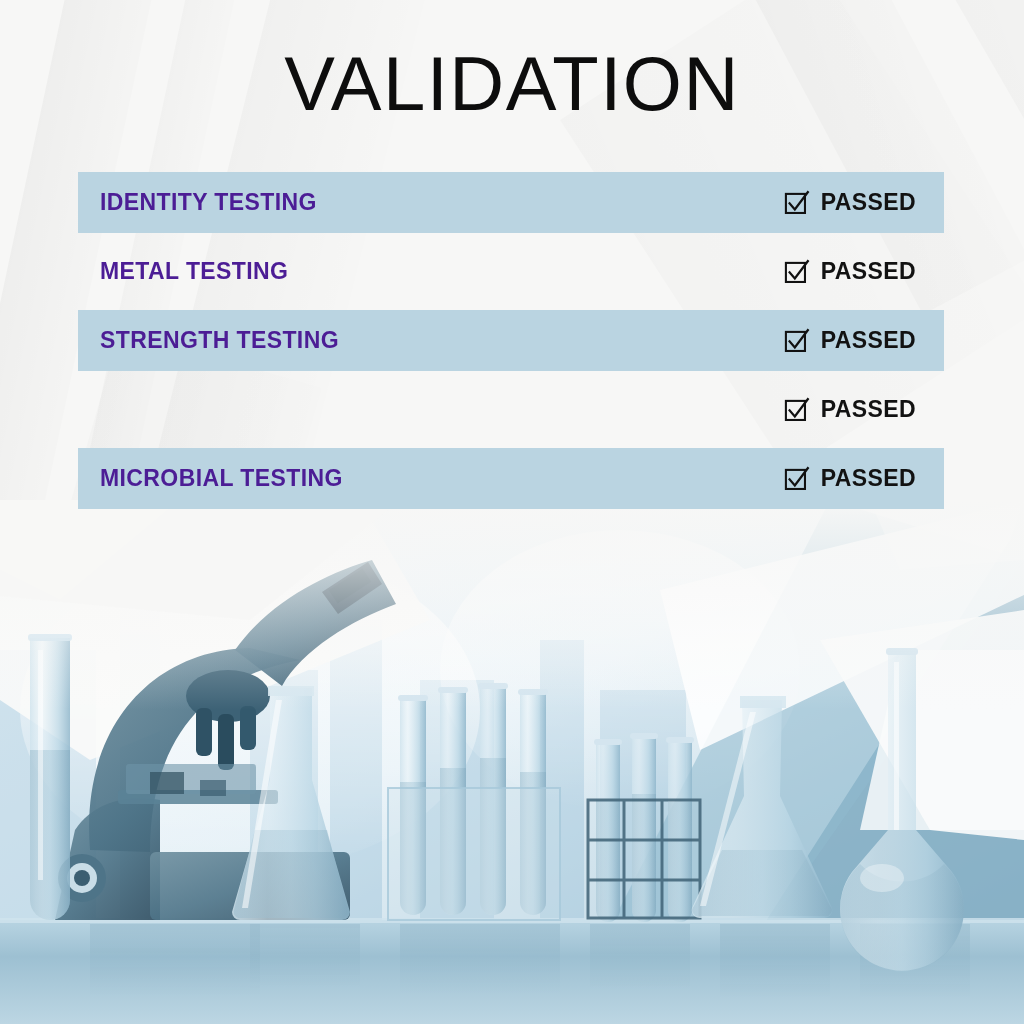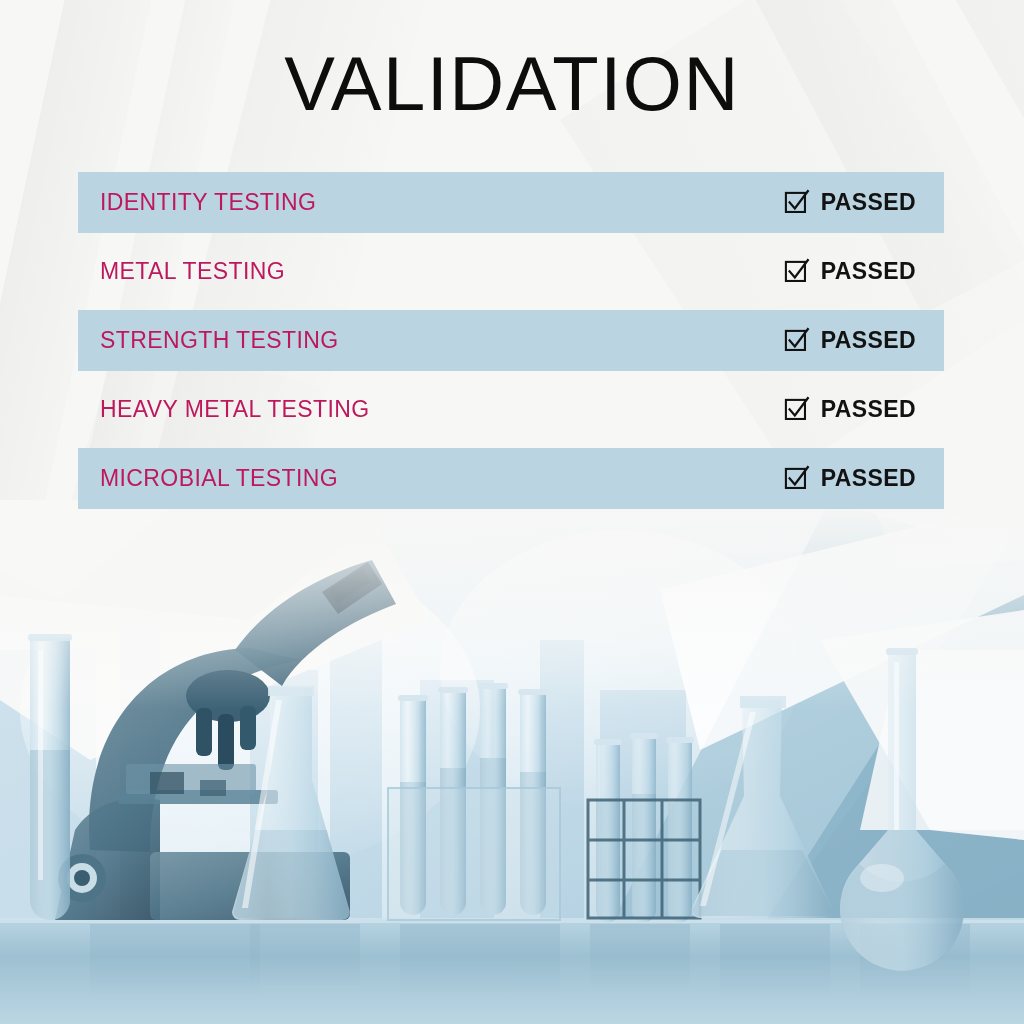--- a/index.html
+++ b/index.html
@@ -67,33 +67,33 @@
     height:61px;
     display:flex;
     align-items:center;
     margin-bottom:8px;
   }
   .row.shaded { background:#bad4e1; }
   .row.plain  { background:transparent; }
 
   .row-label {
     font-size:23px;
-    font-weight:400;
+    font-weight:700;
     letter-spacing:0.4px;
-    color:#be185d;
+    color:#4c1d95;
     padding-left:22px;
     white-space:nowrap;
   }
   .row.indent .row-label { }
 
   .row-status {
     position:absolute;
     right:28px;
     display:flex;
-    align-items:flex-start;
+    align-items:flex-end;
     gap:11px;
   }
   .cbox { width:26px; height:26px; display:block; overflow:visible; }
   .status-text {
     font-size:23px;
     font-weight:600;
     letter-spacing:0.4px;
     color:#121212;
   }
 
@@ -149,21 +149,20 @@
         <div class="row-label">STRENGTH TESTING</div>
         <div class="row-status">
           <svg class="cbox" viewBox="0 0 30 30">
             <rect x="2.2" y="4.5" width="22" height="22" fill="none" stroke="#111" stroke-width="2.4"></rect>
             <path d="M 6.5 15.5 L 12.5 22.5 L 27.5 2.5" fill="none" stroke="#111" stroke-width="2.6" stroke-linecap="square" stroke-linejoin="miter"></path>
           </svg>
           <span class="status-text">PASSED</span>
         </div>
       </div>
       <div class="row plain">
-        <div class="row-label">HEAVY METAL TESTING</div>
         <div class="row-status">
           <svg class="cbox" viewBox="0 0 30 30">
             <rect x="2.2" y="4.5" width="22" height="22" fill="none" stroke="#111" stroke-width="2.4"></rect>
             <path d="M 6.5 15.5 L 12.5 22.5 L 27.5 2.5" fill="none" stroke="#111" stroke-width="2.6" stroke-linecap="square" stroke-linejoin="miter"></path>
           </svg>
           <span class="status-text">PASSED</span>
         </div>
       </div>
       <div class="row shaded indent">
         <div class="row-label">MICROBIAL TESTING</div>

